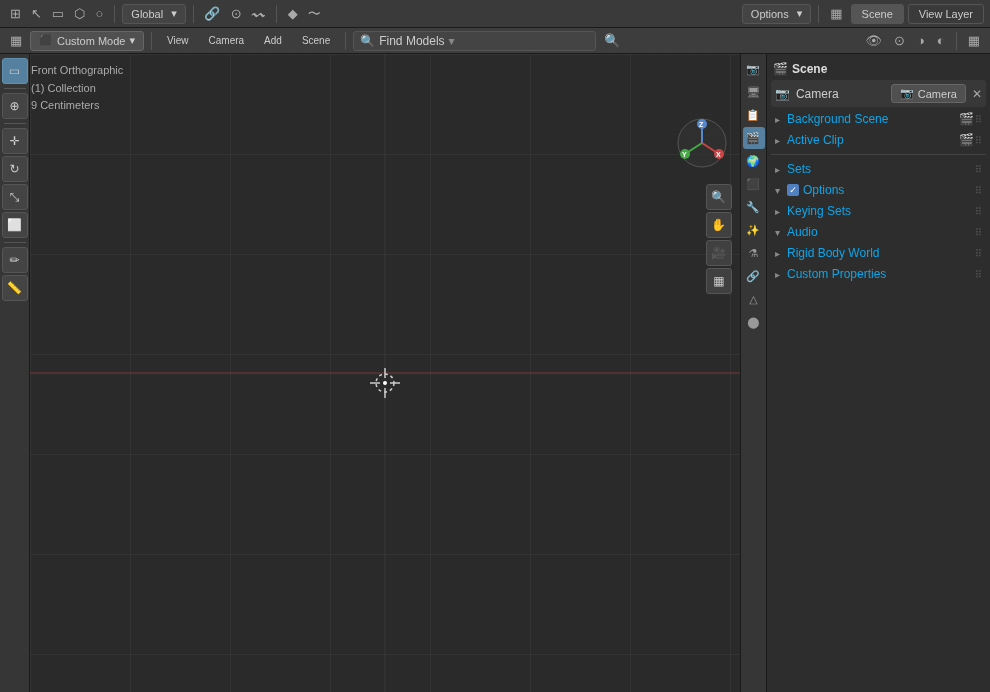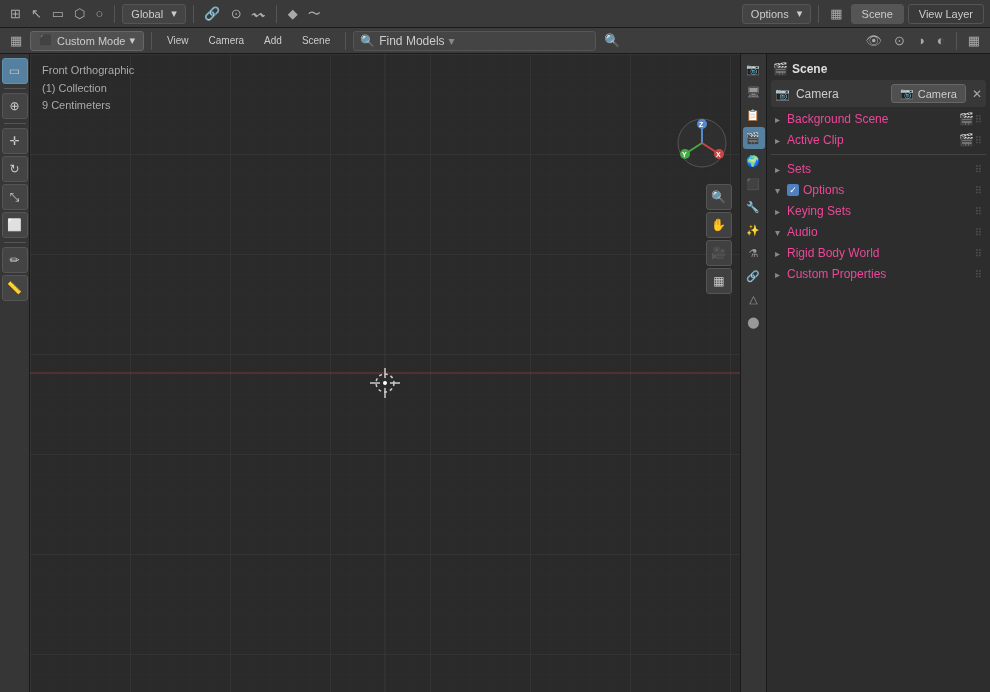--- a/index.html
+++ b/index.html
@@ -166,21 +166,21 @@
     
     .viewport {
       flex: 1;
       background: #2a2a2a;
       position: relative;
       overflow: hidden;
     }
     .viewport-info {
       position: absolute;
       top: 8px;
-      left: 12px;
+      left: 1px;
       color: #aaa;
       font-size: 11px;
       line-height: 1.6;
     }
     .grid-svg {
       width: 100%;
       height: 100%;
     }
     .nav-toolbar-right {
       position: absolute;
@@ -303,21 +303,21 @@
       border-radius: 2px;
       margin-right: 4px;
       display: flex;
       align-items: center;
       justify-content: center;
       color: white;
       font-size: 9px;
     }
     .prop-name {
       flex: 1;
-      color: #ec4899;
+      color: #0ea5e9;
       font-size: 12px;
     }
     .prop-drag {
       color: #555;
       font-size: 10px;
     }
     .section-divider {
       height: 1px;
       background: #444;
       margin: 4px 0;

